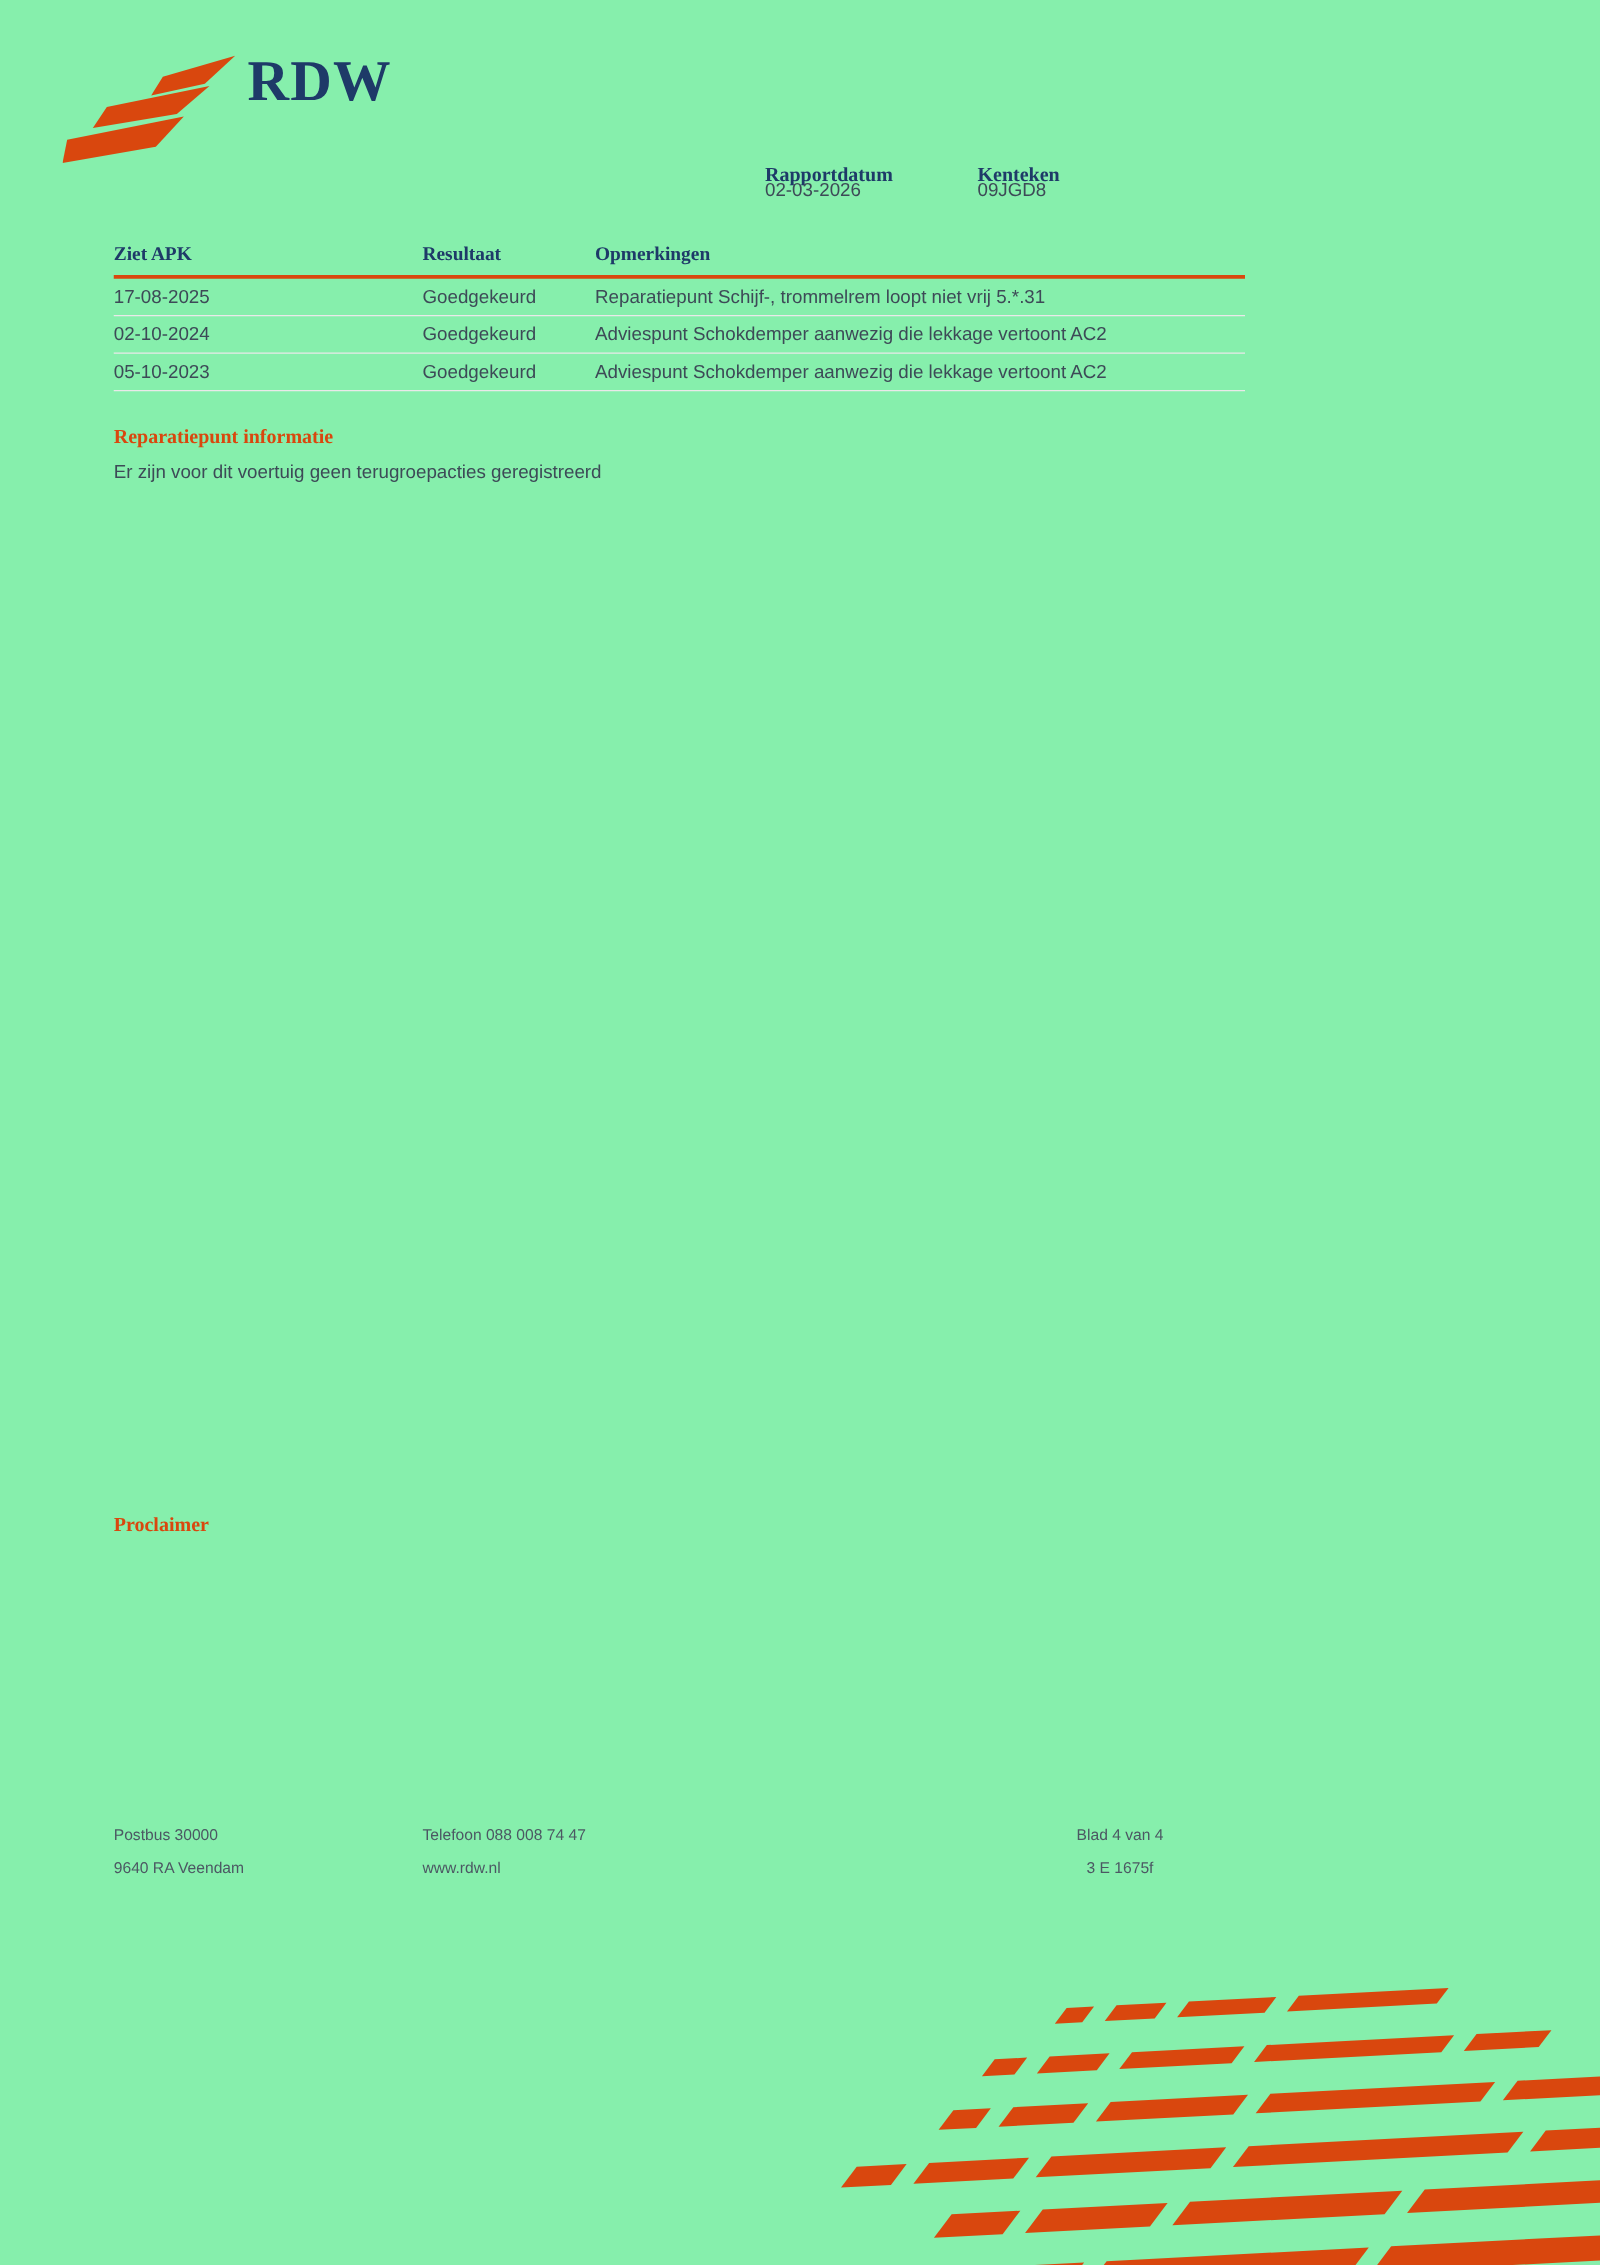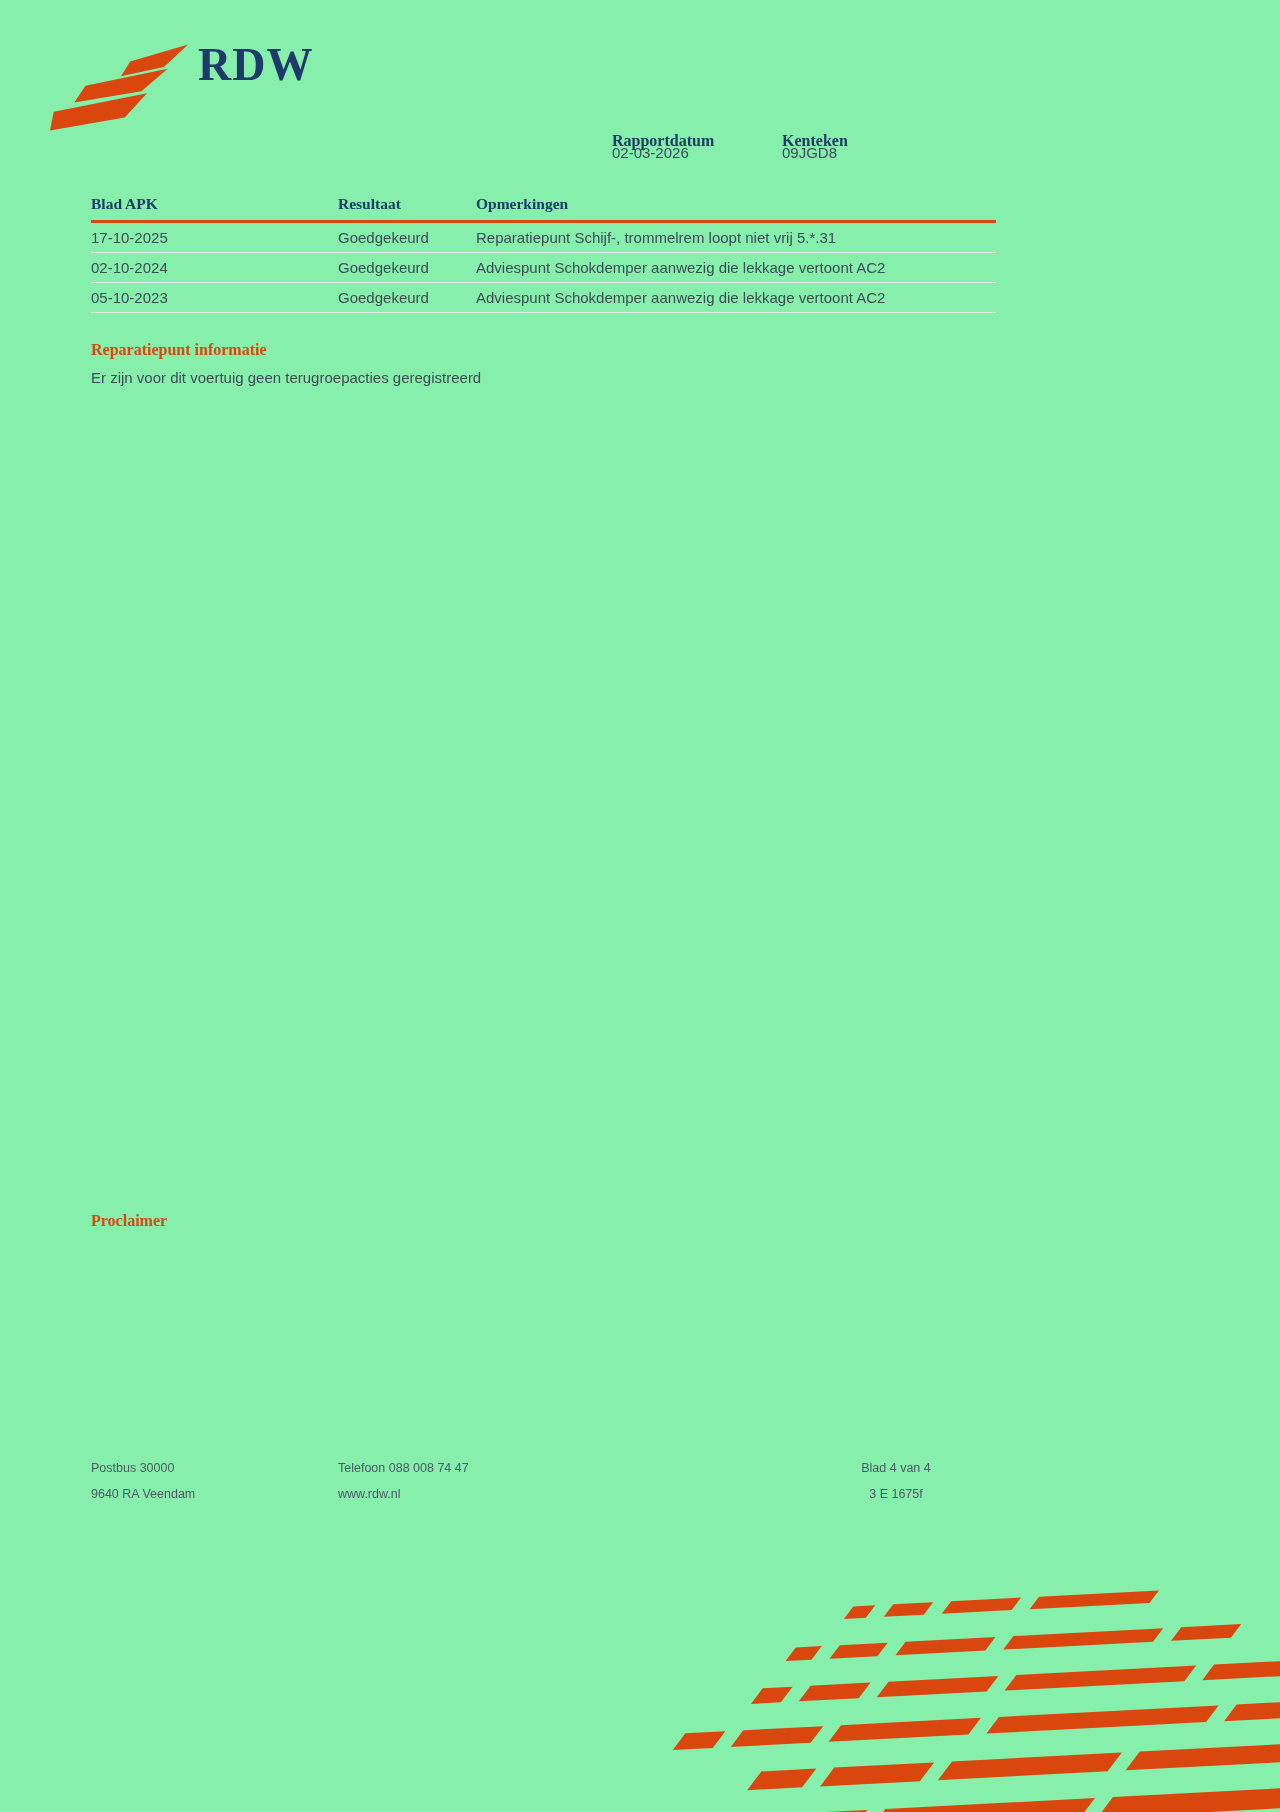--- a/index.html
+++ b/index.html
@@ -75,26 +75,26 @@
   <div class="logo-text">RDW</div>
 
 
   <div class="meta-label pos-rapportdatum">Rapportdatum</div>
   <div class="meta-value pos-rapportdatum">02-03-2026</div>
   <div class="meta-label pos-kenteken">Kenteken</div>
   <div class="meta-value pos-kenteken">09JGD8</div>
 
   <div class="apk-table">
     <div class="thead">
-      <span>Blad APK</span>
+      <span>Ziet APK</span>
       <span>Resultaat</span>
       <span>Opmerkingen</span>
     </div>
     <div class="trow">
-      <span>17-10-2025</span>
+      <span>17-08-2025</span>
       <span>Goedgekeurd</span>
       <span>Reparatiepunt Schijf-, trommelrem loopt niet vrij 5.*.31</span>
     </div>
     <div class="trow">
       <span>02-10-2024</span>
       <span>Goedgekeurd</span>
       <span>Adviespunt Schokdemper aanwezig die lekkage vertoont AC2</span>
     </div>
     <div class="trow">
       <span>05-10-2023</span>

